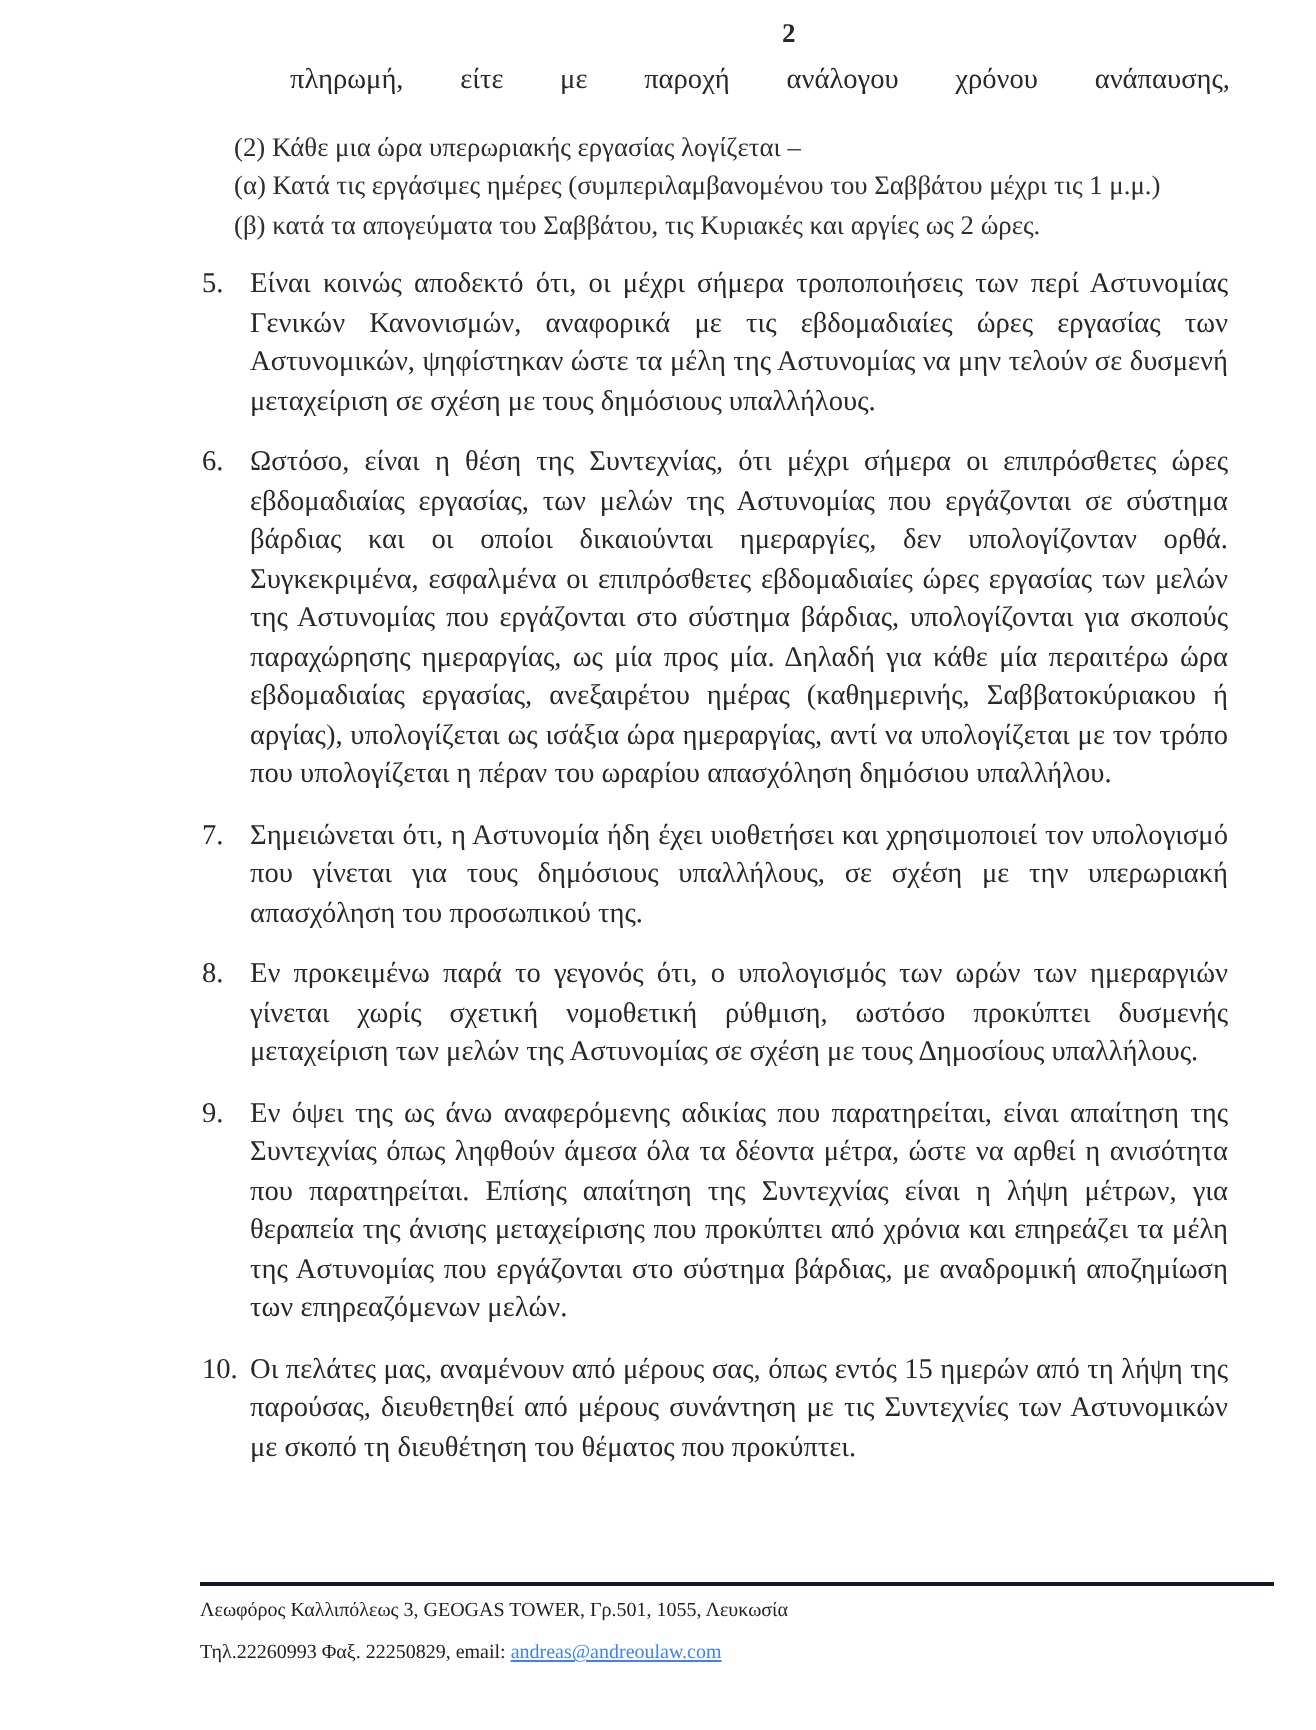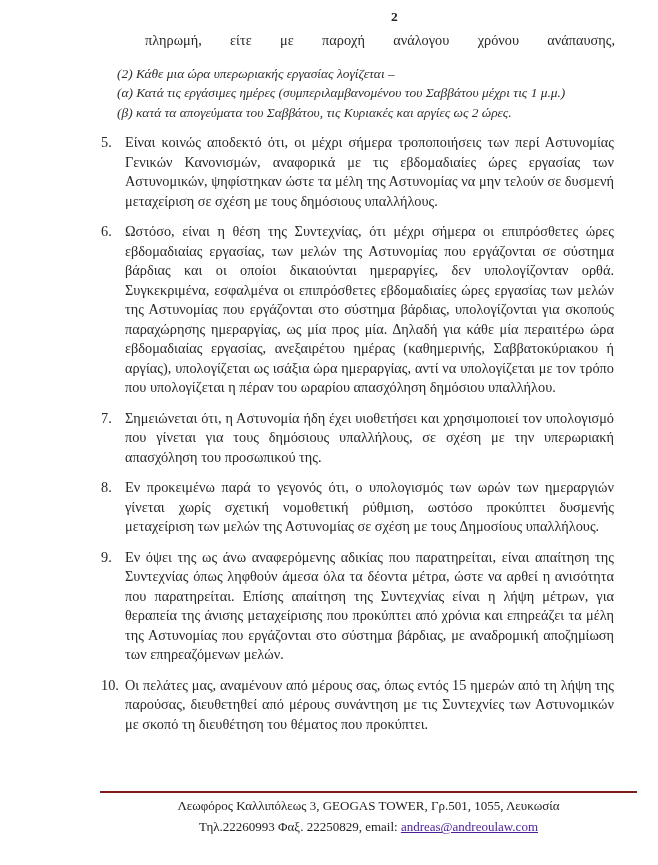--- a/index.html
+++ b/index.html
@@ -37,21 +37,20 @@
   }
   .intro .j {
     text-align: justify;
     text-align-last: justify;
     margin-left: 20px;
   }
   .quote {
     margin-top: 13px;
     margin-left: 117px;
     width: 500px;
-    font-style: italic;
     font-size: 13.4px;
     line-height: 19.6px;
     color: #2e2e2e;
   }
   .quote .cont {
     margin-left: -10px;
   }
   .list {
     margin-top: 2px;
   }
@@ -70,29 +69,29 @@
     width: 489px;
     text-align: justify;
     font-size: 14.3px;
     line-height: 19.5px;
   }
   .footer {
     position: absolute;
     top: 791px;
     left: 100px;
     width: 537px;
-    border-top: 2px solid #7f1d1d;
+    border-top: 2px solid #0f172a;
     padding-top: 2px;
-    text-align: center;
-    font-size: 13px;
+    text-align: left;
+    font-size: 10px;
     line-height: 21px;
     color: #222222;
   }
   .footer a {
-    color: #4c1d95;
+    color: #3b82f6;
     text-decoration: underline;
     cursor: pointer;
   }
 </style>
 </head>
 <body>
 
 <div class="page">
 
   <div class="pageno">2</div>

